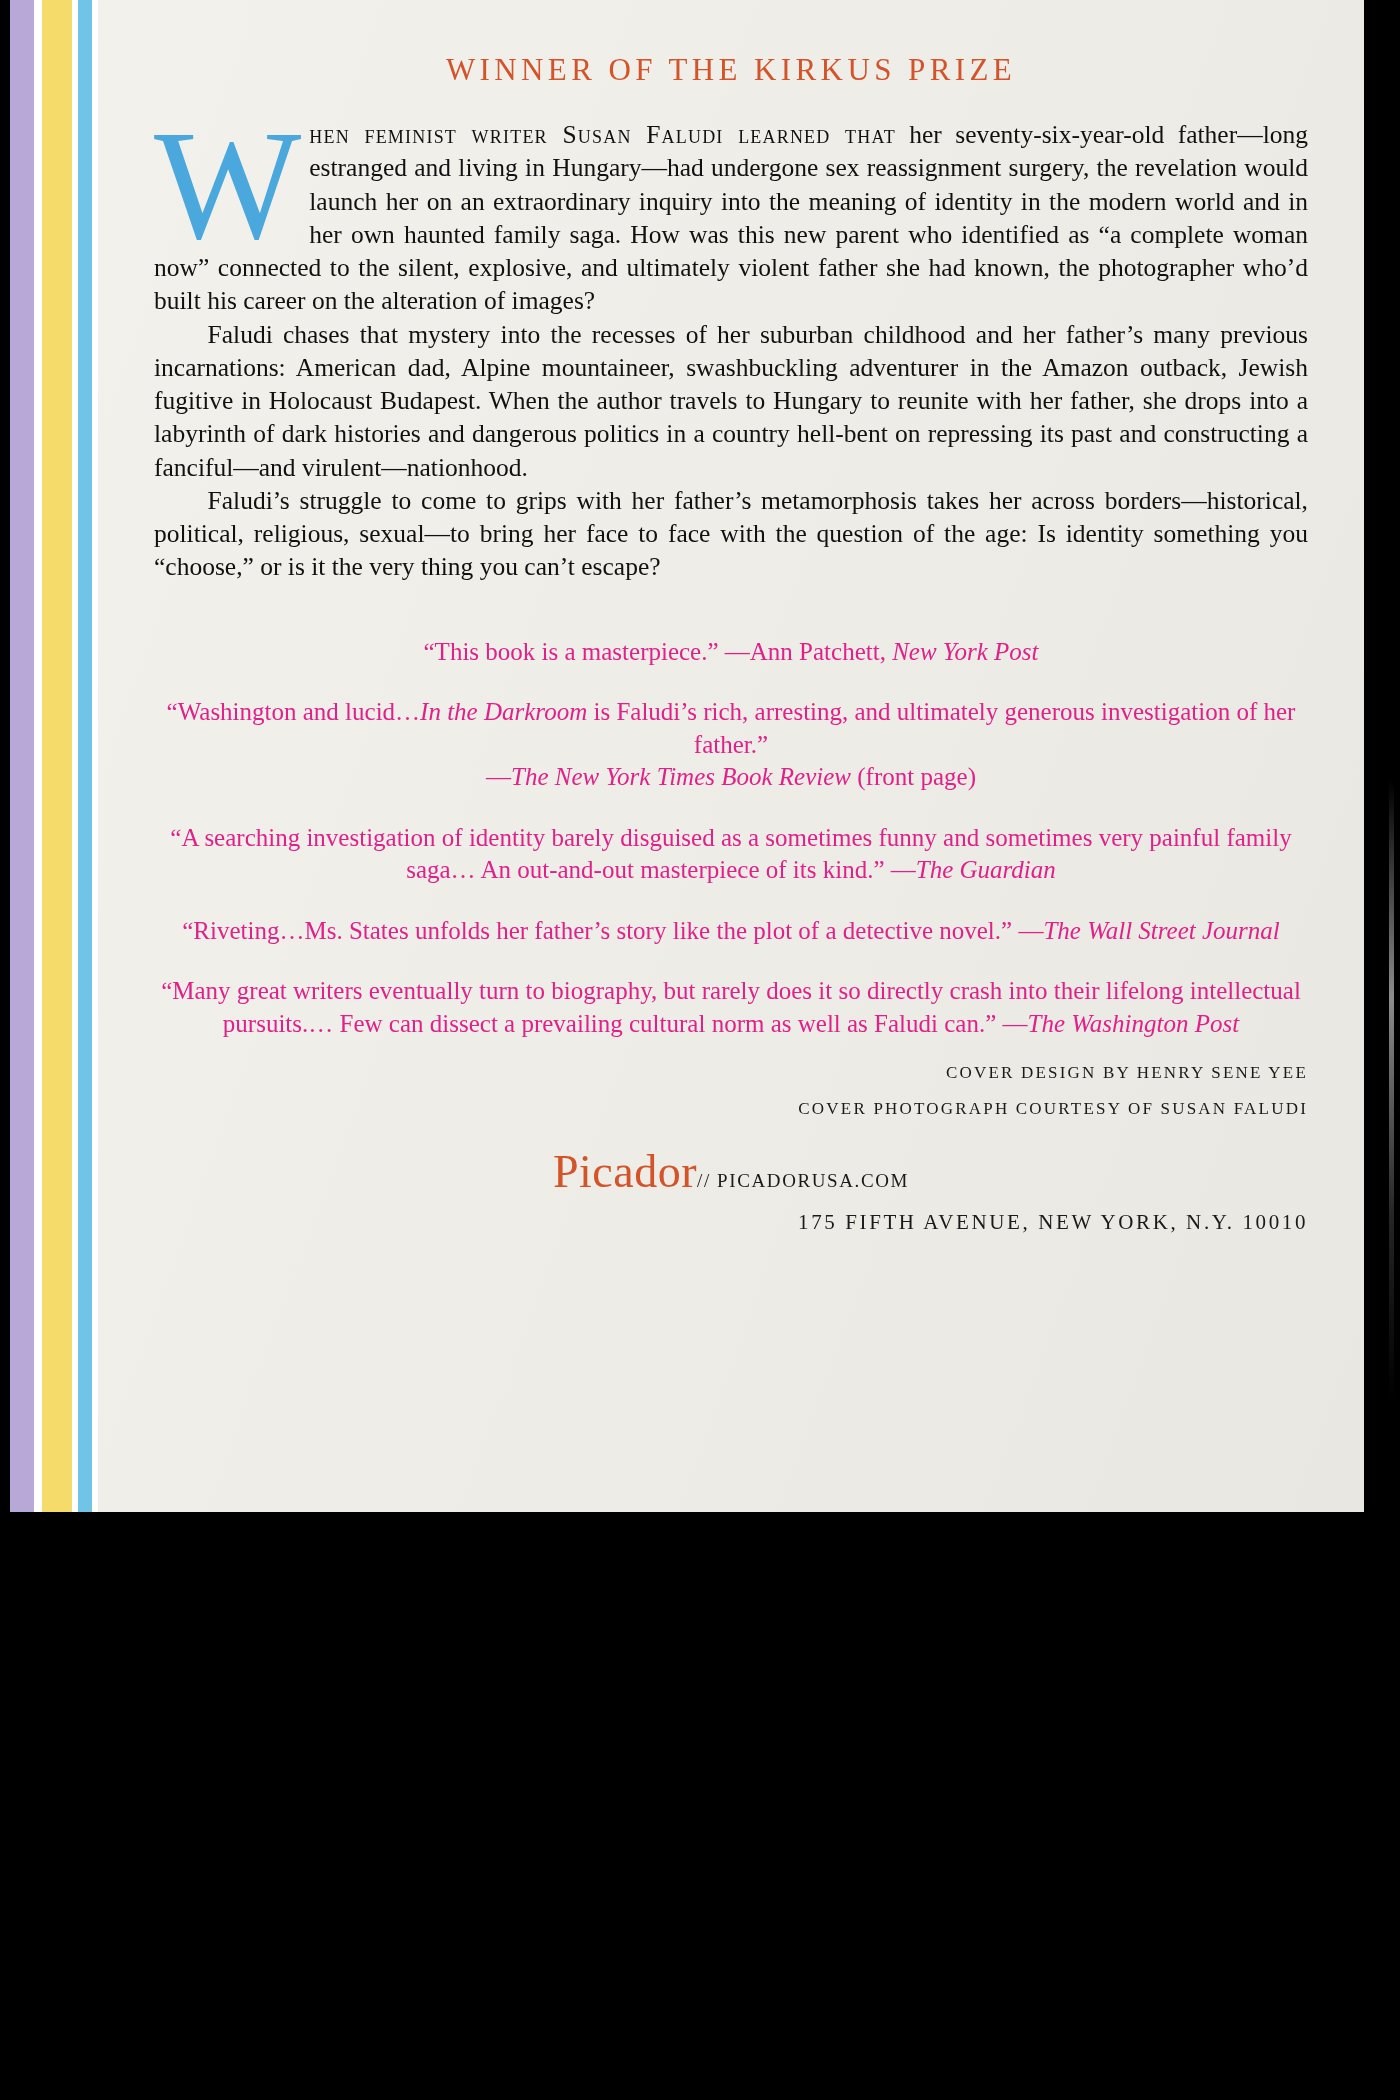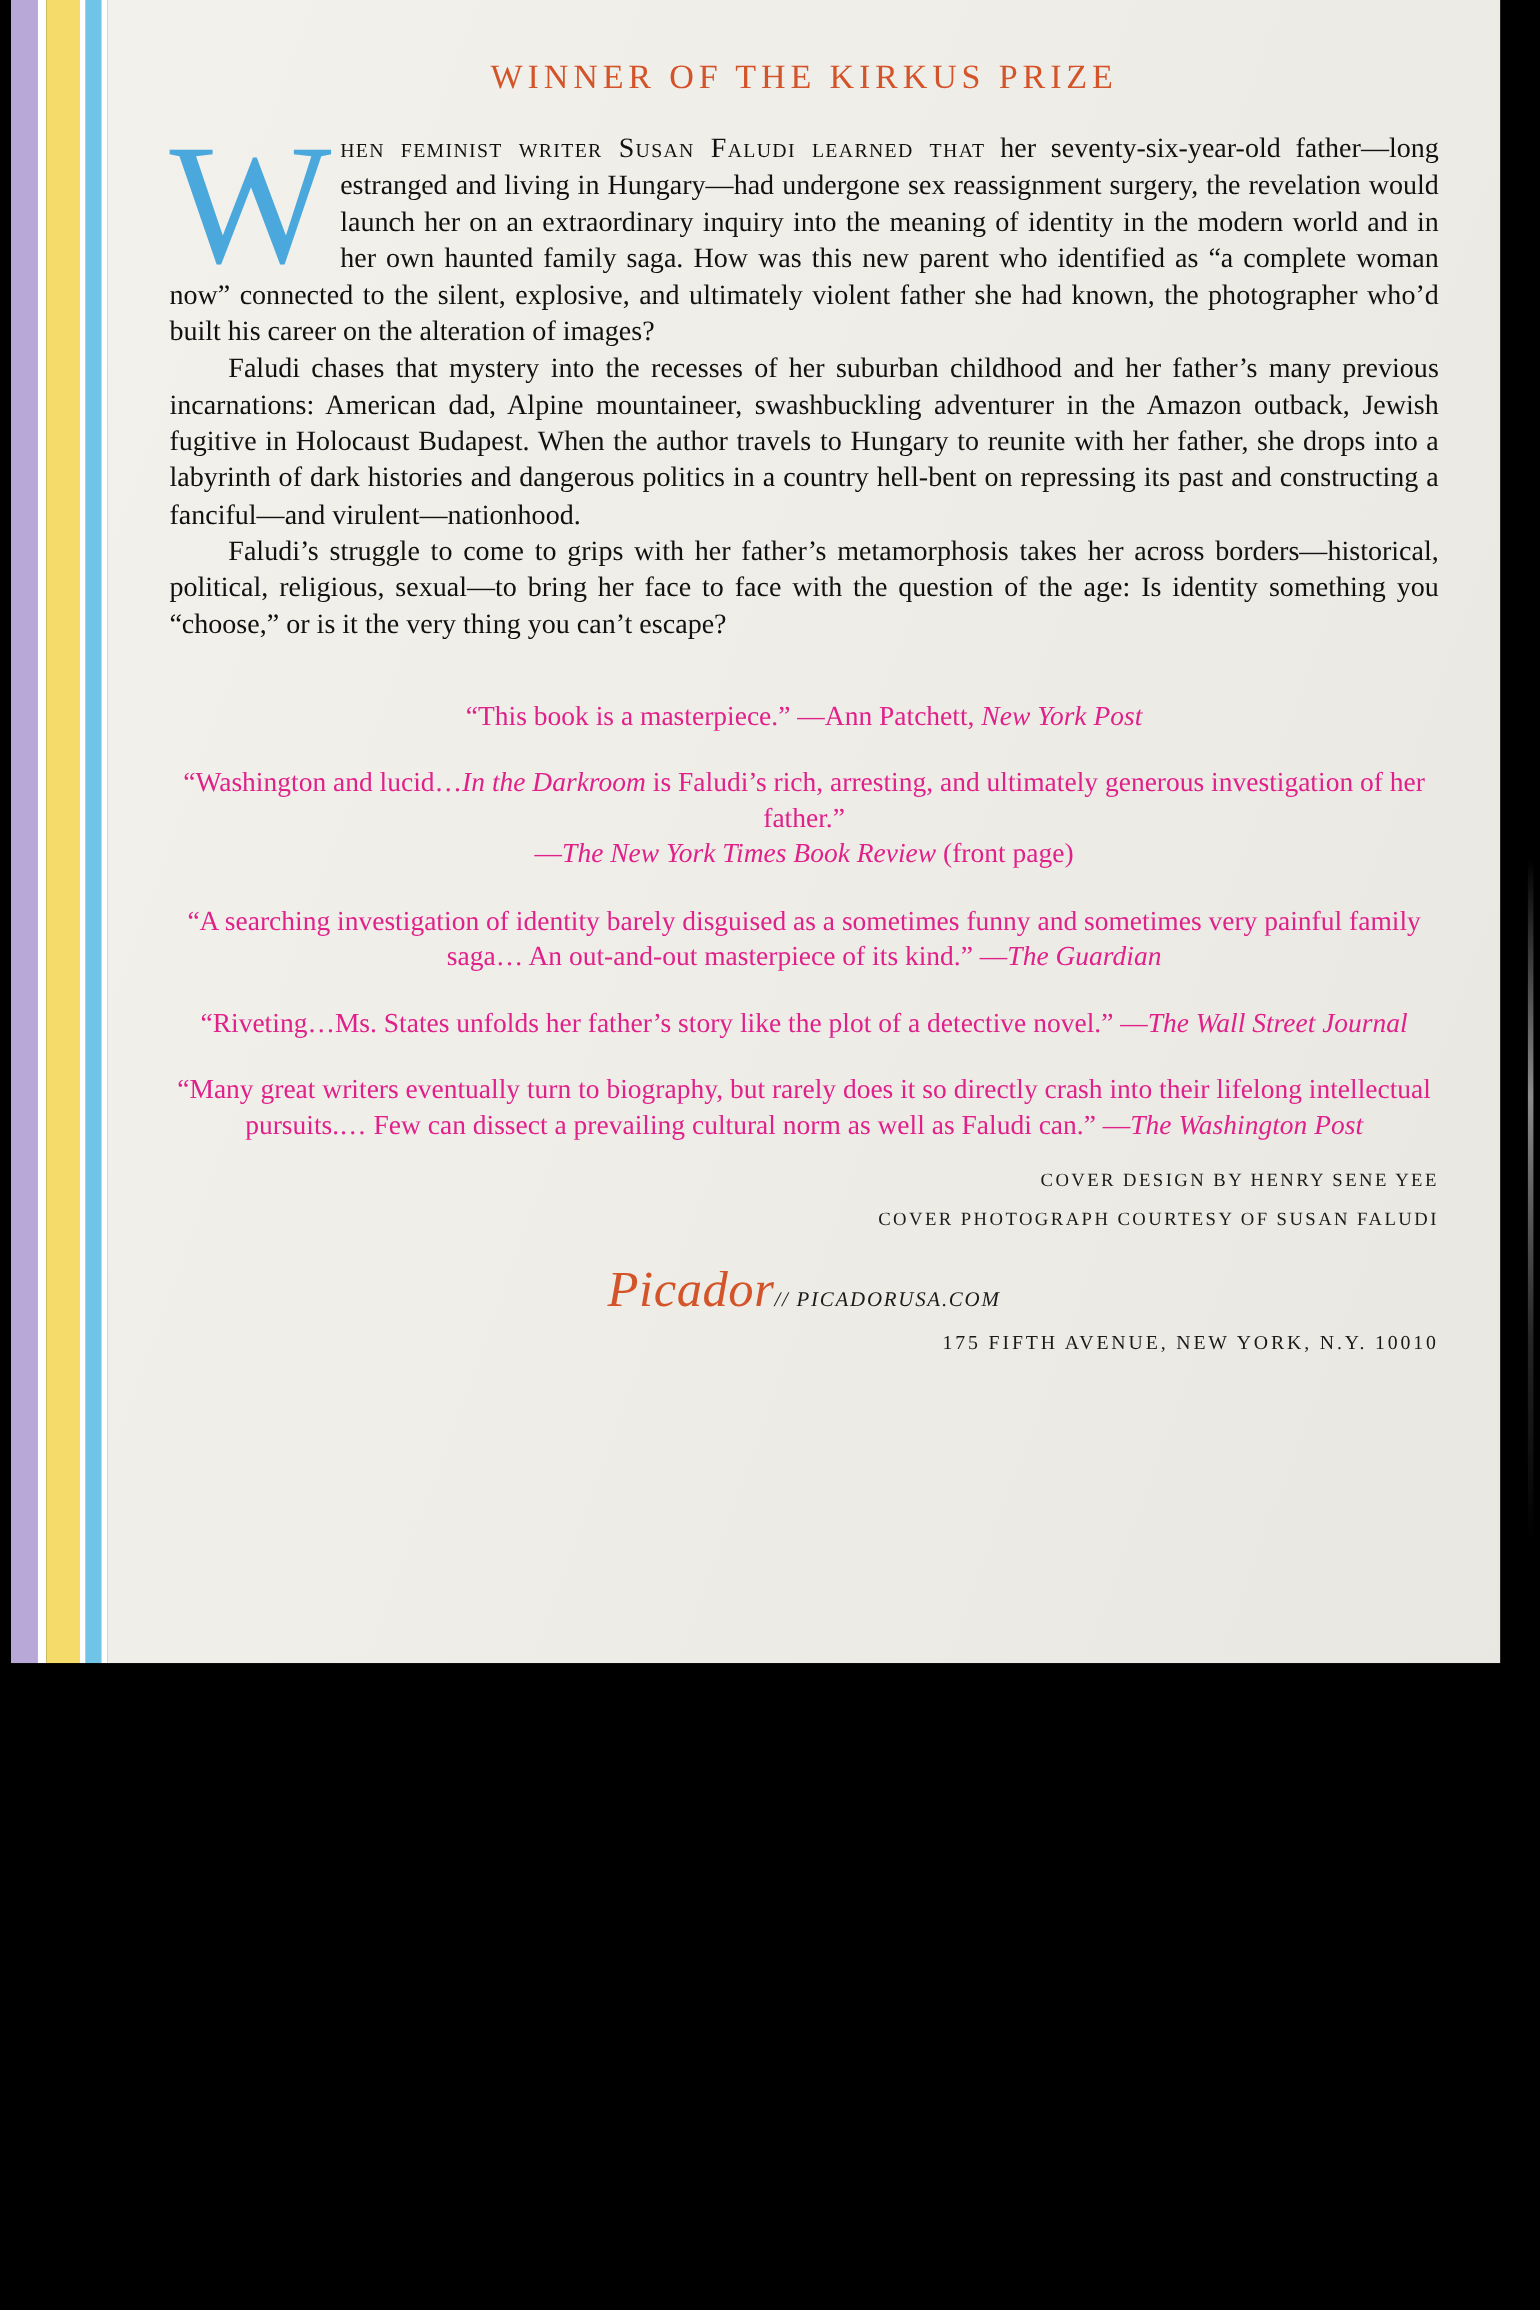--- a/index.html
+++ b/index.html
@@ -129,37 +129,36 @@
     text-transform: uppercase;
     margin-bottom: 16px;
   }
 
   .imprint-row {
     margin-top: 26px;
     display: flex;
     align-items: baseline;
     justify-content: center;
     gap: 0;
-    font-style: italic;
   }
   .imprint {
     color: #d4542a;
     font-size: 46px;
     letter-spacing: 0.5px;
     font-family: "Liberation Serif", serif;
   }
   .imprint-url {
     color: #1a1a1a;
     font-size: 19px;
     letter-spacing: 1.6px;
     text-transform: uppercase;
   }
   .addr {
     margin-top: 12px;
-    font-size: 18px;
+    font-size: 21px;
     letter-spacing: 2.6px;
     text-transform: uppercase;
     color: #1a1a1a;
   }
   .printed {
     margin-top: 12px;
     font-size: 17px;
     letter-spacing: 2.4px;
     text-transform: uppercase;
     color: #1a1a1a;

